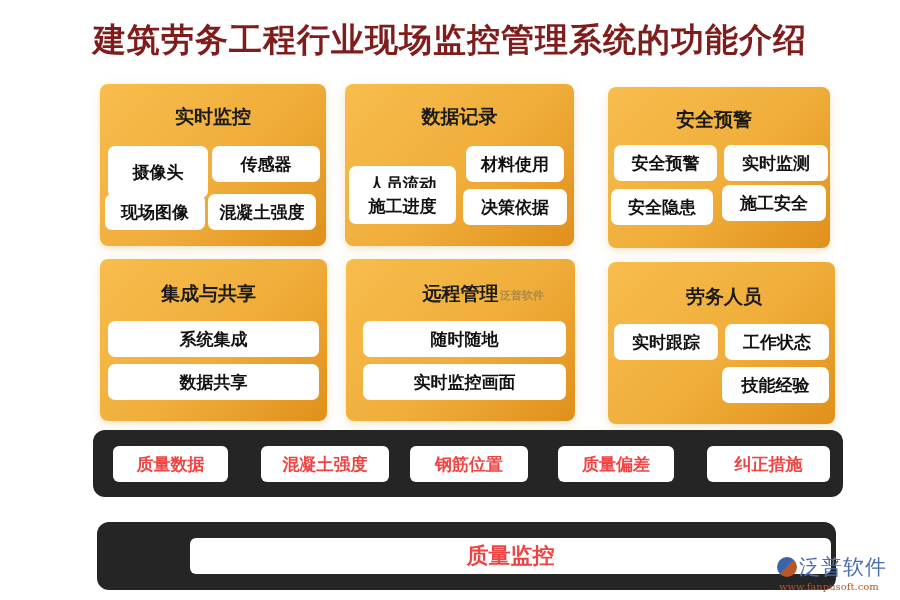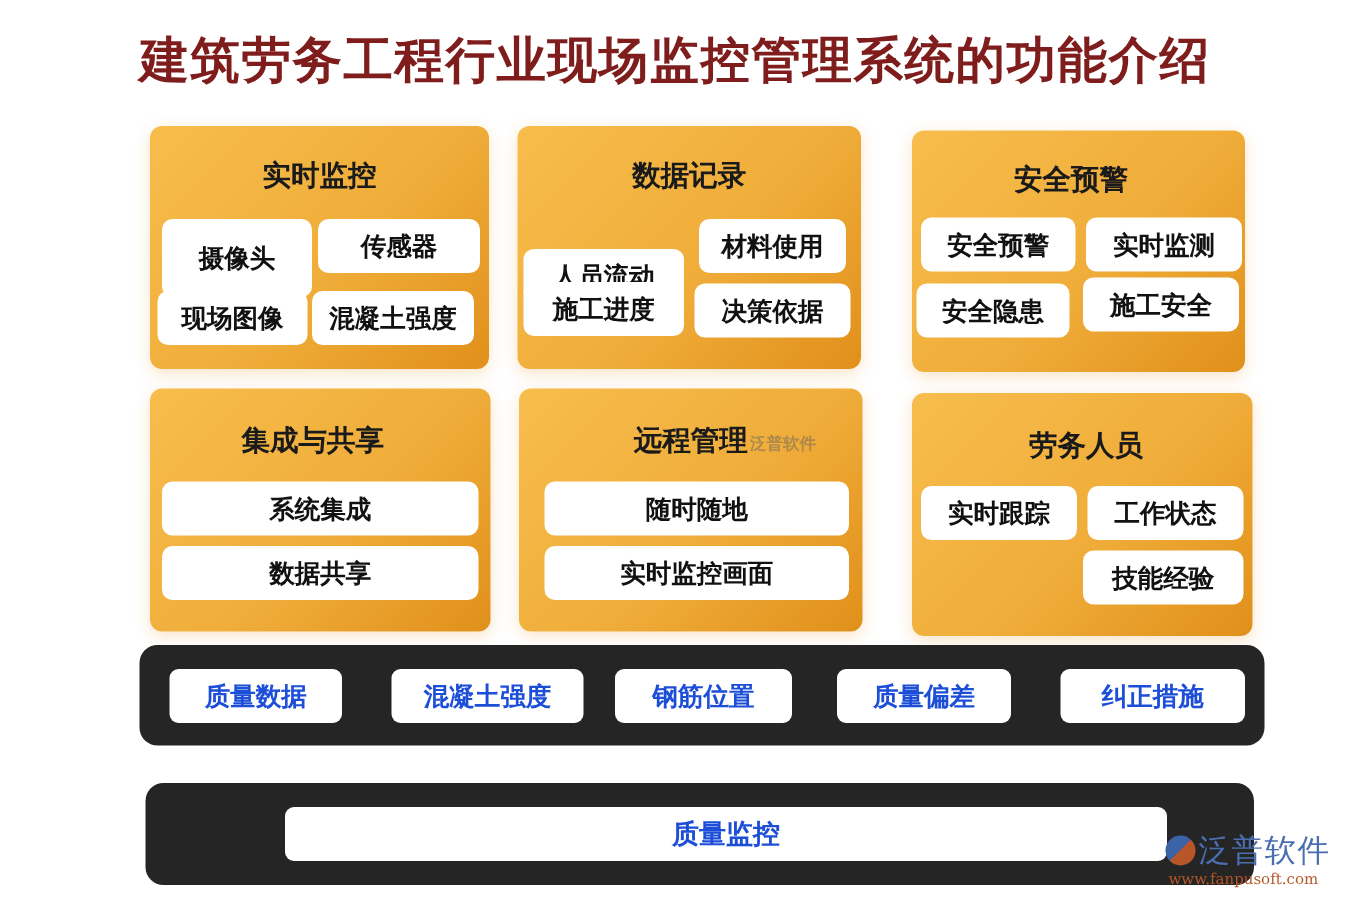--- a/index.html
+++ b/index.html
@@ -25,21 +25,21 @@
     display: flex; align-items: center; justify-content: center;
     font-size: 17px; font-weight: bold; color: #111;
   }
 
   .band {
     position: absolute; background: #252525; border-radius: 12px;
   }
   .band-chip {
     position: absolute; background: #ffffff; border-radius: 6px;
     display: flex; align-items: center; justify-content: center;
-    font-size: 17px; font-weight: bold; color: #1d4ed8;
+    font-size: 17px; font-weight: bold; color: #ef4444;
   }
 
   .wm-small {
     position: absolute; left: 500px; top: 288px; font-size: 11px; color: rgba(120,110,90,0.55);
     font-weight: bold;
   }
   .wm-logo {
     position: absolute; left: 775px; top: 553px; width: 120px; height: 44px;
   }
   .wm-logo .mark {
@@ -106,20 +106,20 @@
 
 <div class="band" style="left:93px;top:430px;width:750px;height:67px;">
   <div class="band-chip" style="left:20px;top:16px;width:115px;height:36px;">质量数据</div>
   <div class="band-chip" style="left:168px;top:16px;width:128px;height:36px;">混凝土强度</div>
   <div class="band-chip" style="left:317px;top:16px;width:118px;height:36px;">钢筋位置</div>
   <div class="band-chip" style="left:465px;top:16px;width:116px;height:36px;">质量偏差</div>
   <div class="band-chip" style="left:614px;top:16px;width:123px;height:36px;">纠正措施</div>
 </div>
 
 <div class="band" style="left:97px;top:522px;width:739px;height:68px;">
-  <div class="band-chip" style="left:93px;top:16px;width:588px;height:36px;font-size:18px;">质量监控</div>
+  <div class="band-chip" style="left:93px;top:16px;width:641px;height:36px;font-size:22px;">质量监控</div>
 </div>
 
 <div class="wm-logo">
   <div class="mark"></div>
   <div class="name">泛普软件</div>
   <div class="url">www.fanpusoft.com</div>
 </div>
 
 </body></html>

